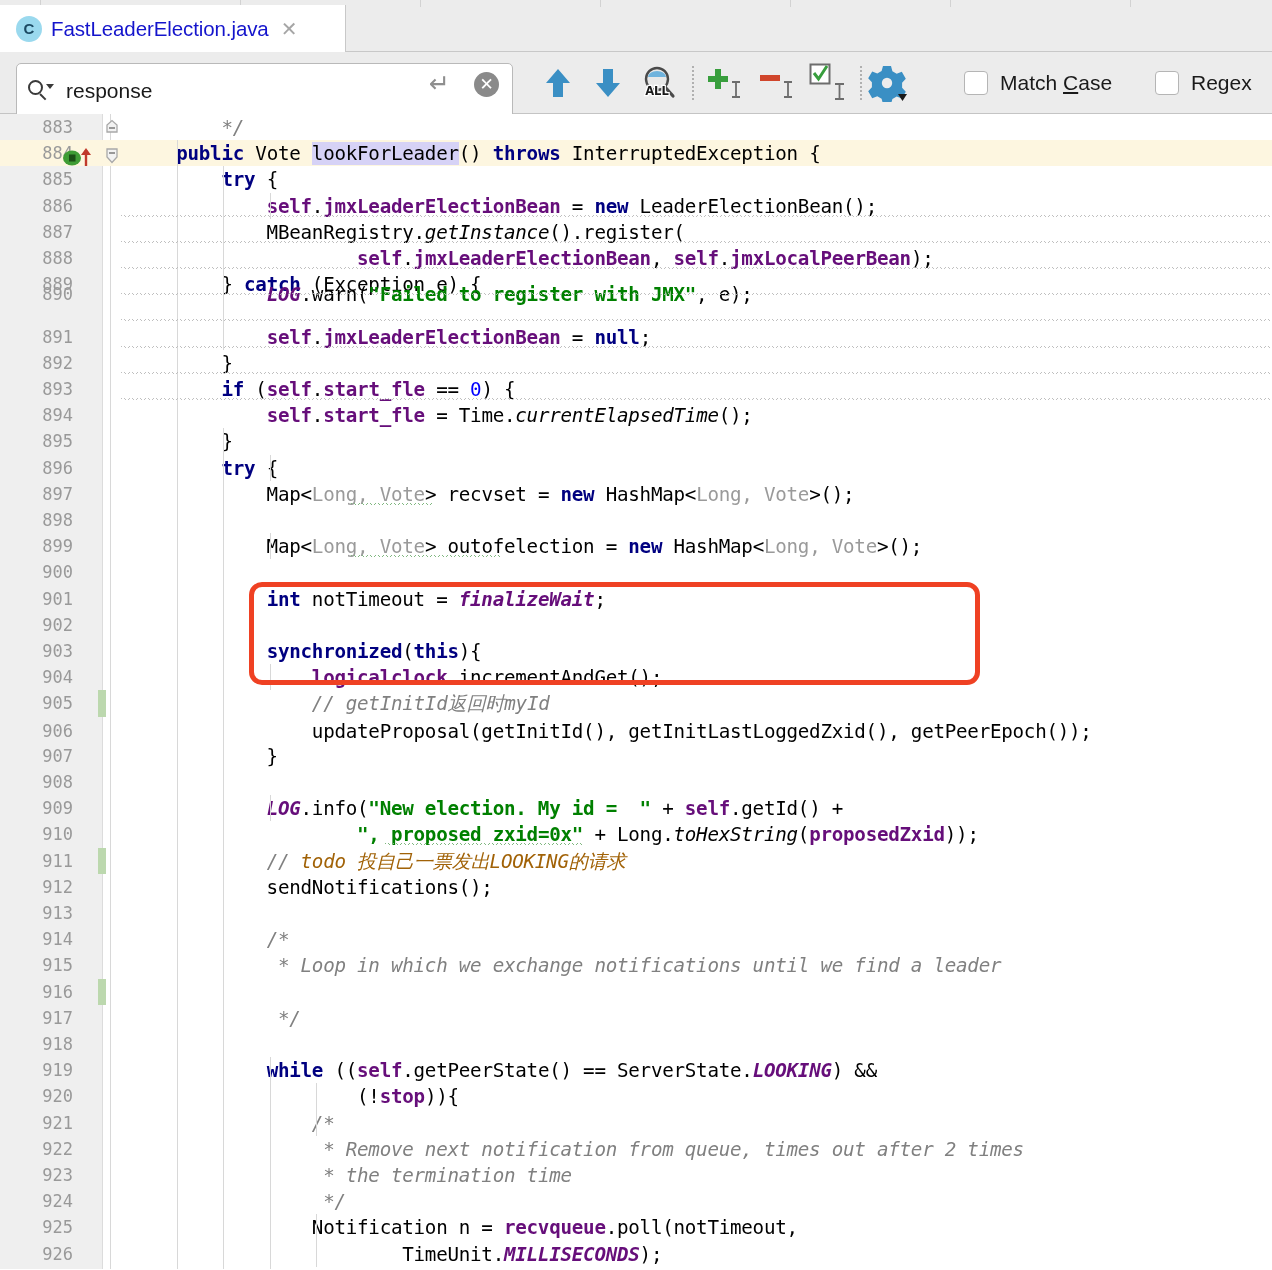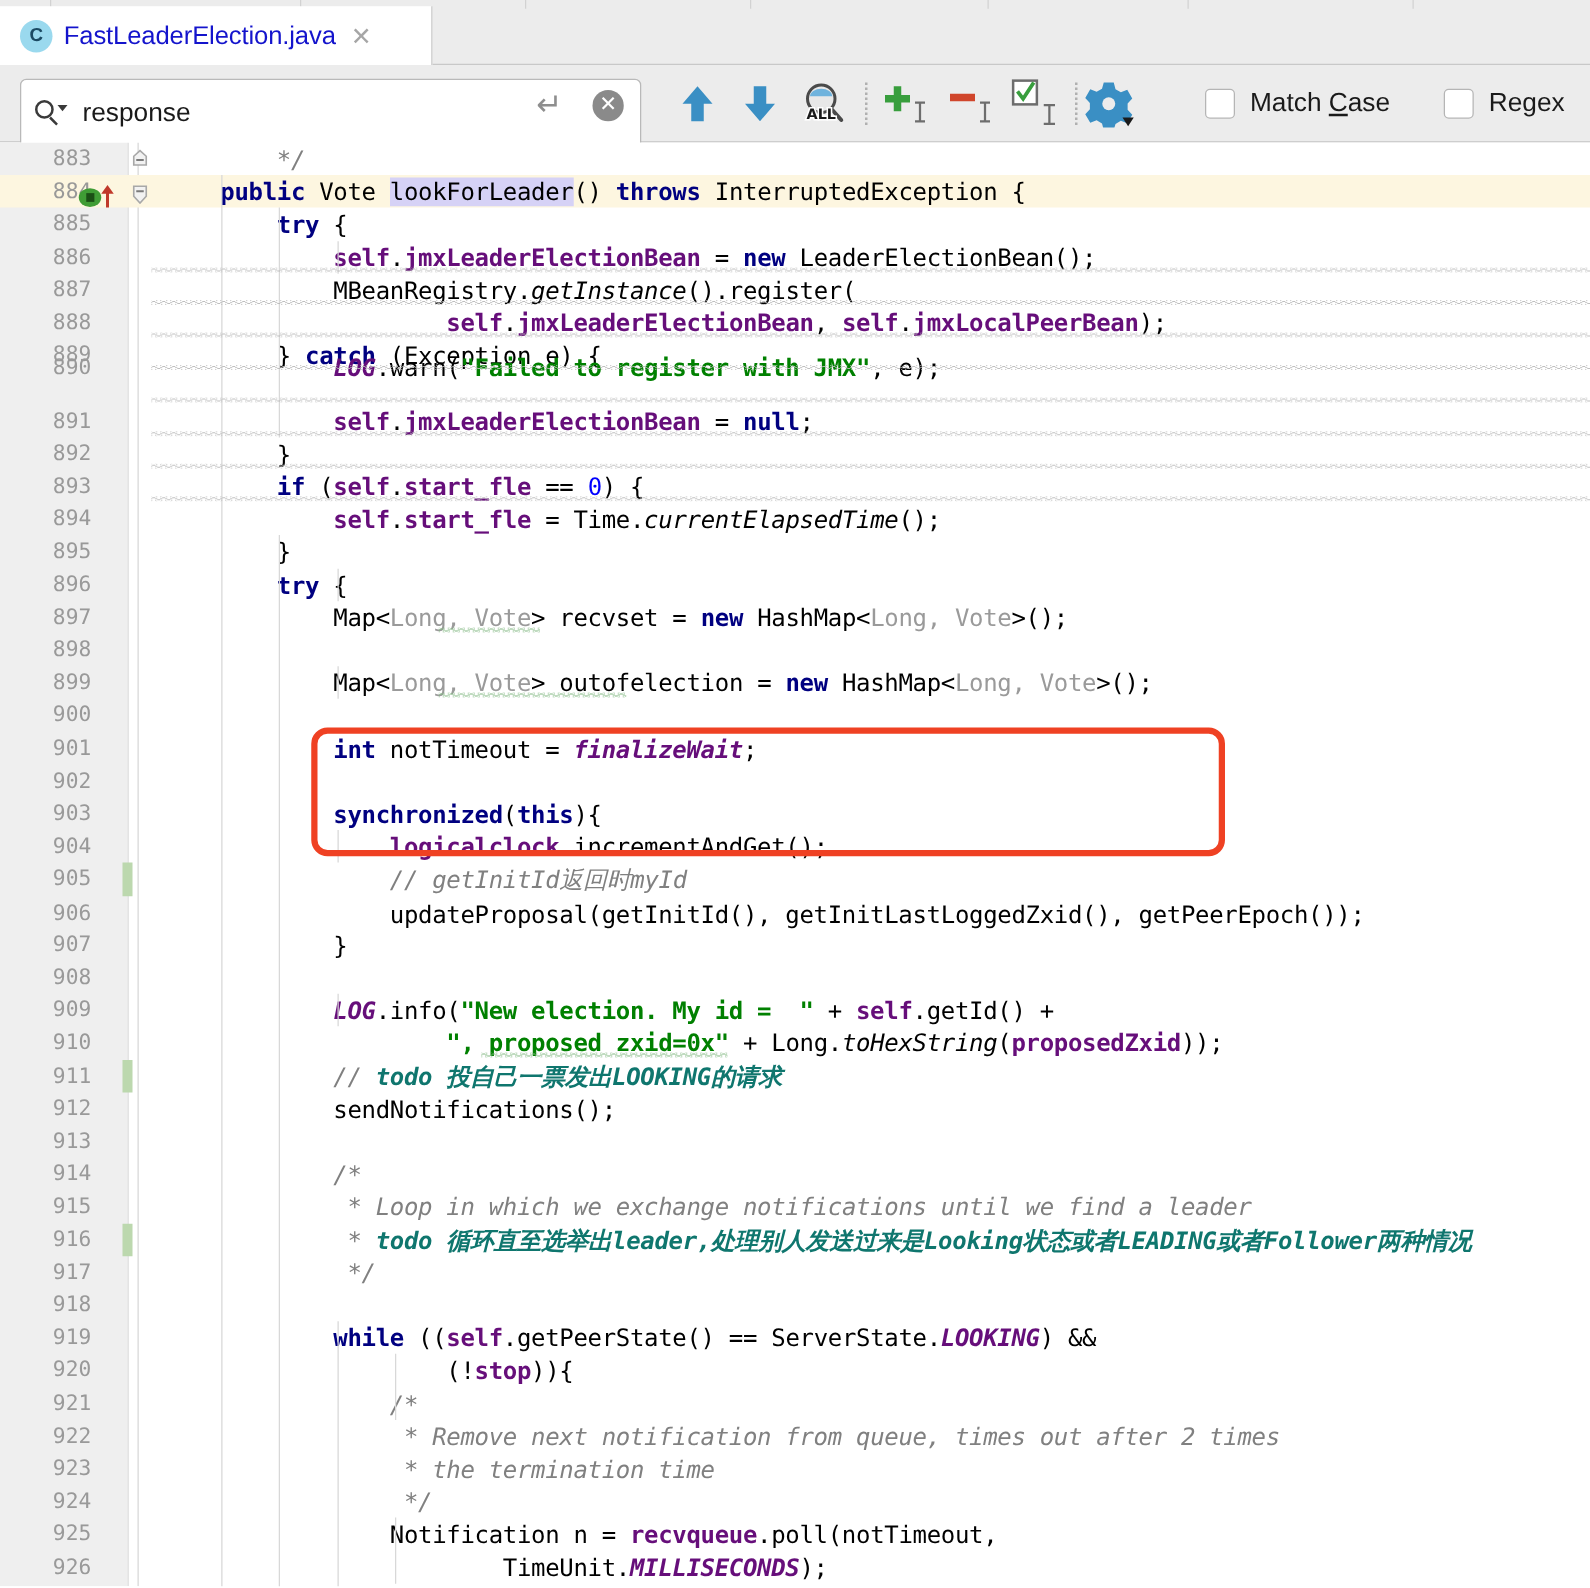--- a/index.html
+++ b/index.html
@@ -214,21 +214,21 @@
   }
 
   
   .kw   { color: #000080; font-weight: bold; }
   .fld  { color: #660e7a; font-weight: bold; }
   .stat { color: #660e7a; font-weight: bold; font-style: italic; }
   .meth { color: #000000; font-style: italic; }
   .str  { color: #008000; font-weight: bold; }
   .num  { color: #0000ff; }
   .cmt  { color: #808080; font-style: italic; }
-  .todo { color: #0f766e; font-weight: bold; font-style: italic; }
+  .todo { color: #a16207; font-weight: normal; font-style: italic; }
   .gen  { color: #9a9a9a; }
   .sel  { background: #d6d2f6; }
 
   
   .guide {
     position: absolute;
     width: 1px;
     background: #d8d8d8;
   }
   
@@ -515,21 +515,20 @@
         <div class="lineno">914</div>
         <div class="code">            <span class="cmt">/*</span></div>
       </div>
       <div class="row" style="top: 838.4px;">
         <div class="lineno">915</div>
         <div class="code">             <span class="cmt">* Loop in which we exchange notifications until we find a leader</span></div>
       </div>
       <div class="row" style="top: 864.6px;">
         <div class="lineno">916</div>
         <div class="changebar"></div>
-        <div class="code">             <span class="cmt">* </span><span class="todo">todo 循环直至选举出leader,处理别人发送过来是Looking状态或者LEADING或者Follower两种情况</span></div>
       </div>
       <div class="row" style="top: 890.8px;">
         <div class="lineno">917</div>
         <div class="code">             <span class="cmt">*/</span></div>
       </div>
       <div class="row" style="top: 917px;">
         <div class="lineno">918</div>
         <div class="code"></div>
       </div>
       <div class="row" style="top: 943.2px;">

